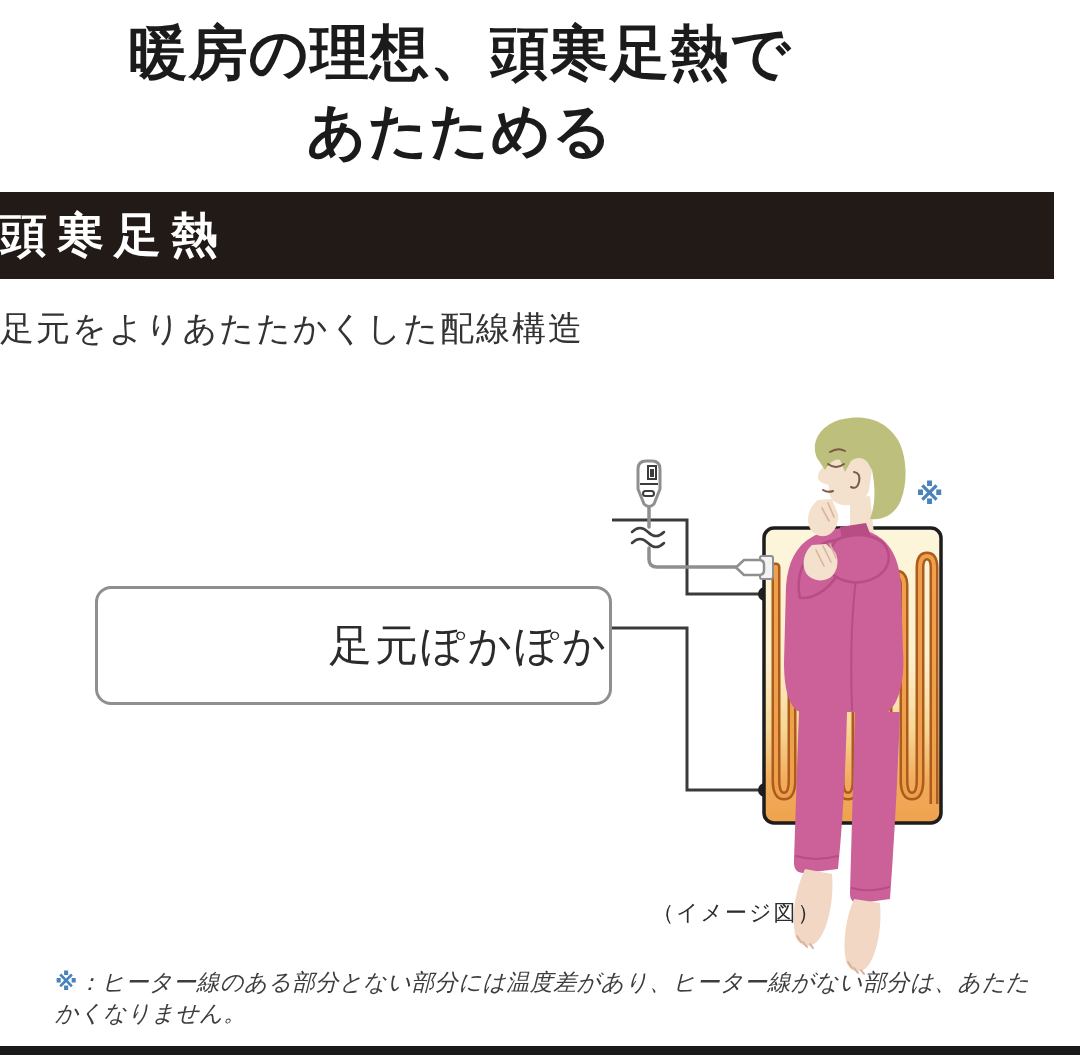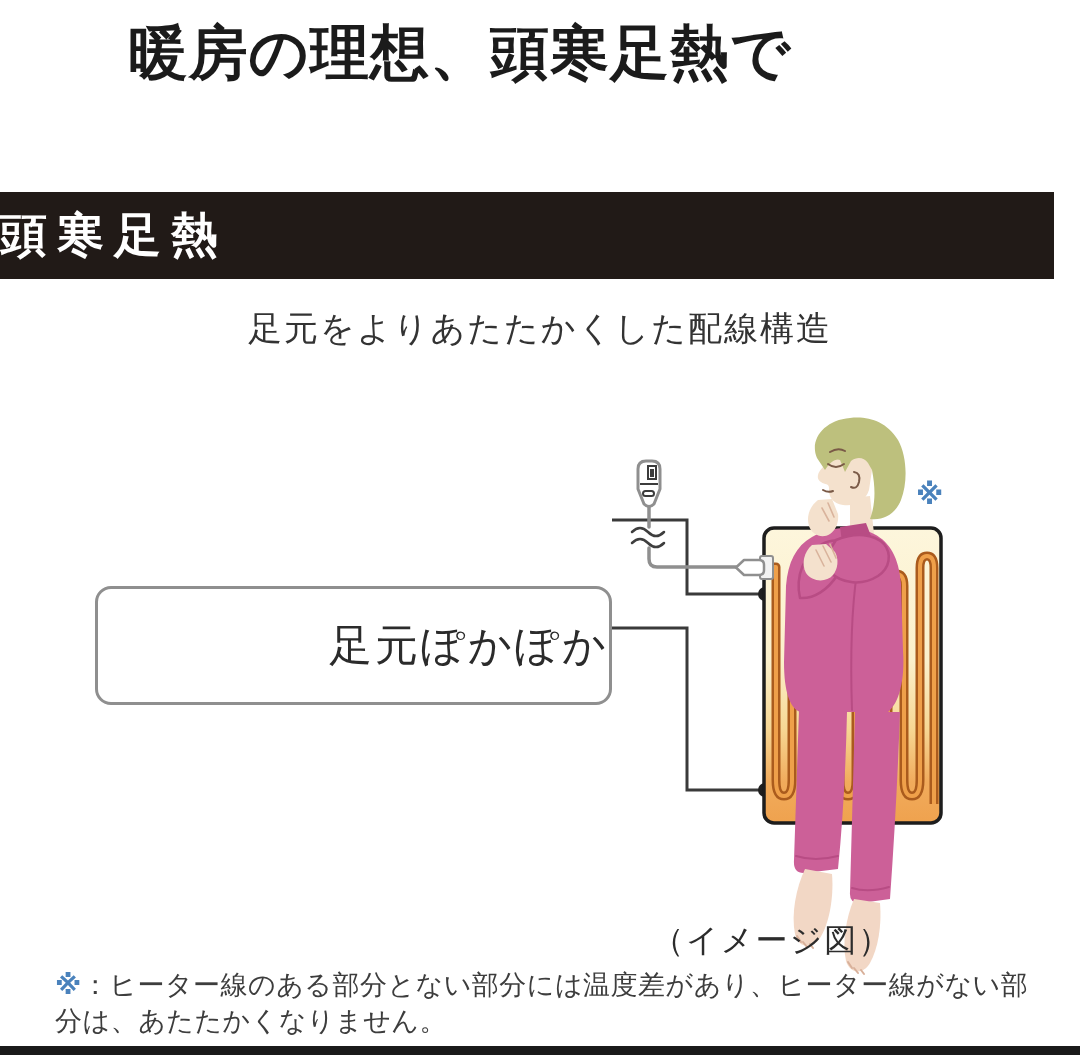--- a/index.html
+++ b/index.html
@@ -15,42 +15,42 @@
     margin-left:32px;
   }
   .banner{
     position:absolute;top:192px;left:0;width:1054px;height:87px;
     background:var(--banner_bg);display:flex;align-items:center;justify-content:flex-start;
   }
   .banner-label{
     color:var(--banner_text);font-size:47px;font-weight:bold;letter-spacing:10px;
   }
   .subtitle{
-    position:absolute;top:306px;left:0;width:1080px;text-align:center;
+    position:absolute;top:306px;left:0;width:1080px;
     font-size:34px;font-weight:400;color:var(--subtitle_text);letter-spacing:2px;
   }
   .label-box{
     position:absolute;left:95px;width:511px;background:#fff;
     border:3px solid var(--box_border);border-radius:16px;
     display:flex;align-items:center;justify-content:center;
     font-size:43px;color:var(--box_text);letter-spacing:3px;
   }
   #box-chest{top:443px;height:112px;}
   #box-feet{top:586px;height:113px;justify-content:flex-end;}
   .note-mark{
     position:absolute;left:916px;top:478px;
     font-size:28px;font-weight:bold;color:var(--note_blue);
   }
   .caption{
     position:absolute;left:652px;top:898px;
-    font-size:32px;color:var(--caption_text);letter-spacing:2px;margin-top:21px;
+    font-size:22px;color:var(--caption_text);letter-spacing:2px;
   }
   .footnote{
     position:absolute;left:55px;top:967px;width:990px;
-    font-size:27px;color:var(--footnote_text);letter-spacing:0.5px;
+    font-size:23px;color:var(--footnote_text);letter-spacing:0.5px;font-style:italic;
   }
   .footnote .fn-mark{color:var(--note_blue);font-weight:bold;}
   .bottom-bar{
     position:absolute;left:0;top:1046px;width:1080px;height:9px;
     background:var(--bottom_bar);
   }
   
   #art{position:absolute;left:0;top:0;width:1080px;height:1055px;}
   .connector{stroke:var(--connector);stroke-width:3;fill:none;}
   .dot{fill:#1f1f1f;}
@@ -75,20 +75,21 @@
   .seam{stroke:var(--pajama_dark);stroke-width:2;fill:none;stroke-linecap:round;}
   .toe{stroke:#d8b09a;stroke-width:2;fill:none;stroke-linecap:round;}
 </style>
 </head>
 <body>
 
 <div id="app">
 
   <div class="title">
     <div>暖房の理想、頭寒足熱で</div>
+    <div>あたためる</div>
   </div>
 
   <div class="banner">
     <span class="banner-label">頭寒足熱</span>
   </div>
 
   <div class="subtitle">足元をよりあたたかくした配線構造</div>
 
   <svg id="art" viewBox="0 0 1080 1055">
     <defs>

